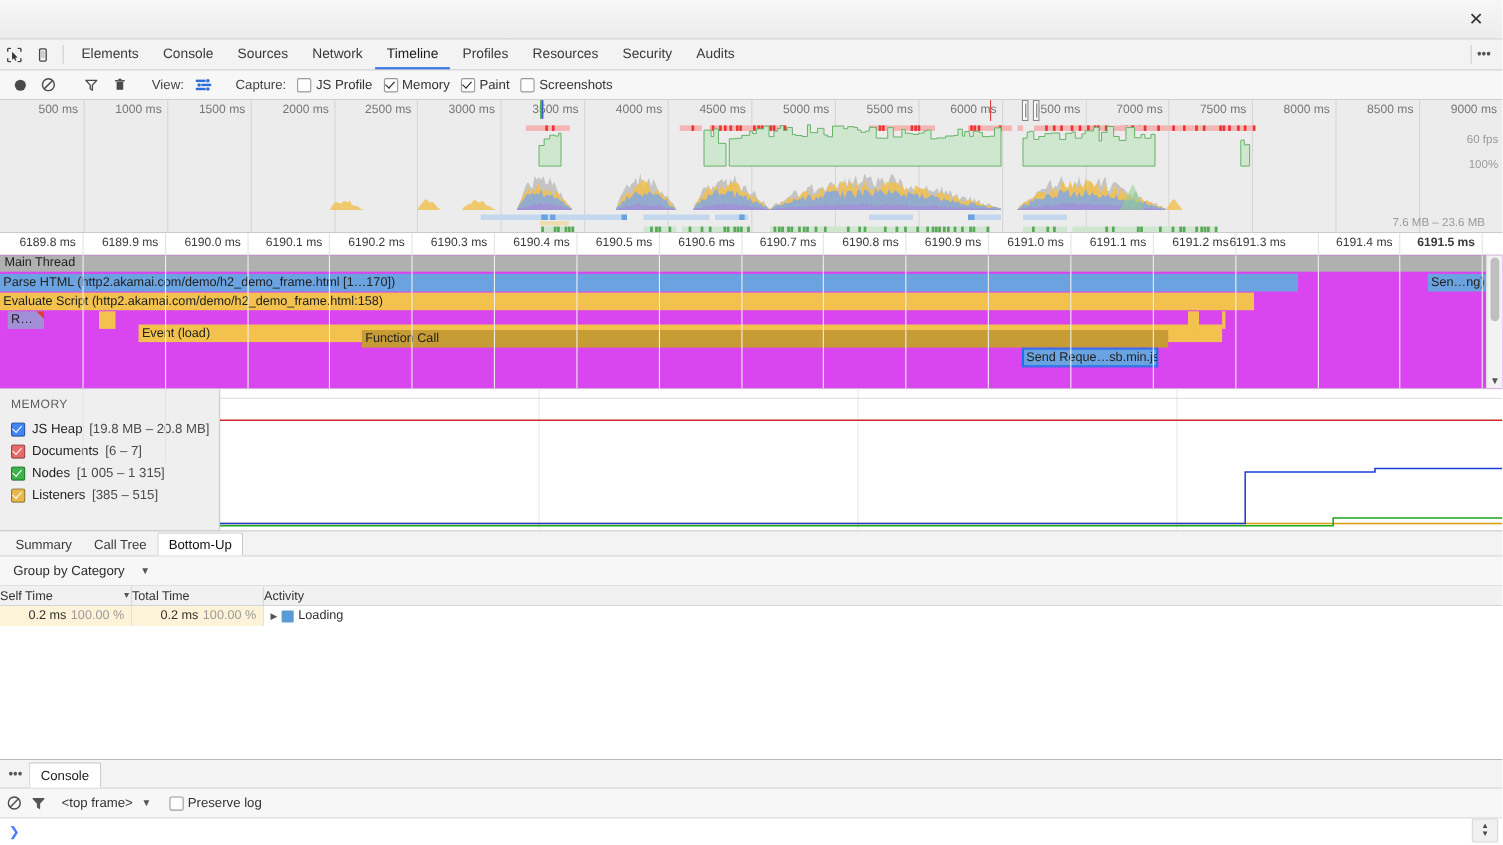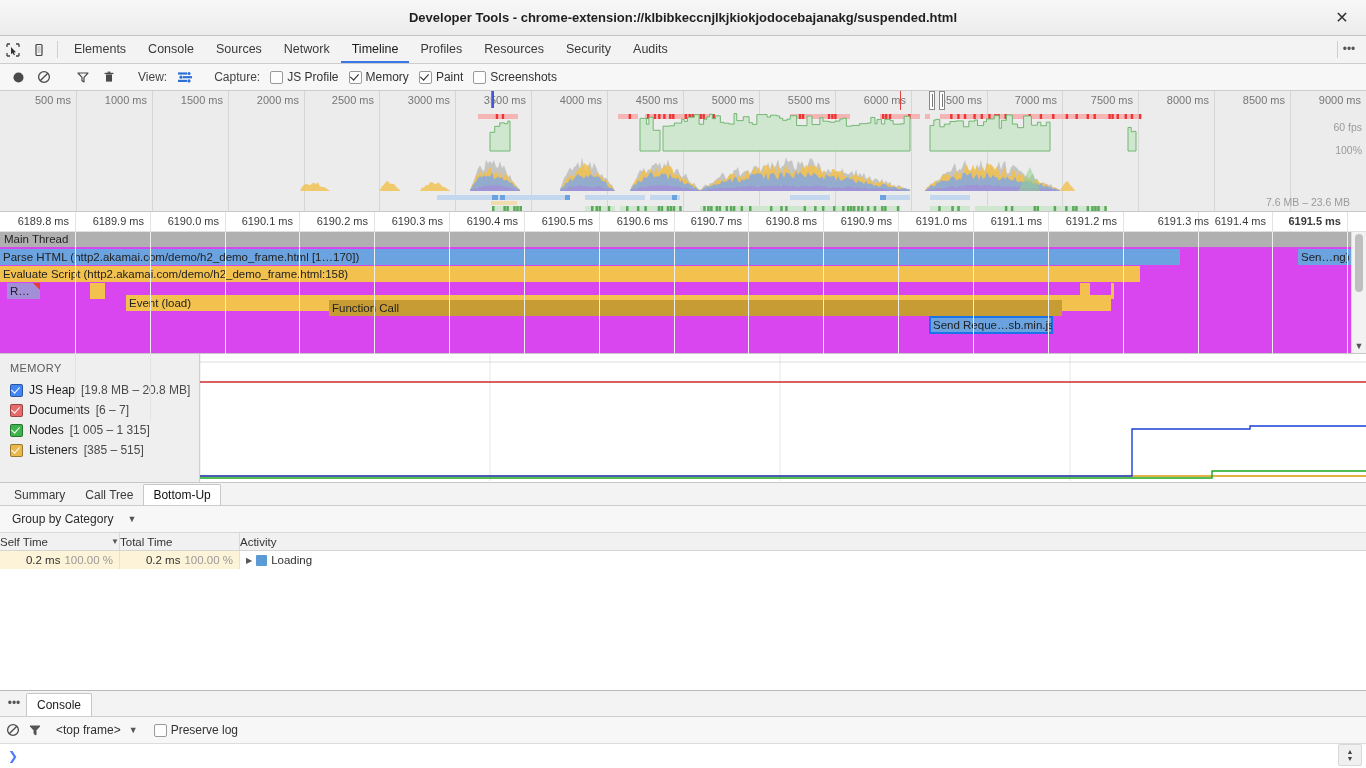--- a/index.html
+++ b/index.html
@@ -146,21 +146,20 @@
   .scrollnub{position:absolute;right:4px;bottom:2px;width:22px;height:20px;background:#f0f0f0;border:1px solid #d8d8d8;
     display:flex;flex-direction:column;align-items:center;justify-content:center;color:#444;font-size:7px;line-height:7px;border-radius:2px;}
   svg{display:block;}
 </style>
 </head>
 <body>
 
 <div class="win">
 
   <div class="titlebar">
-    <div class="title">Developer Tools - chrome-extension://klbibkeccnjlkjkiokjodocebajanakg/suspended.html</div>
     <div class="closebtn">✕</div>
   </div>
 
   <div class="tabstrip">
     <div class="tool-ico">
       <svg width="14" height="14" viewBox="0 0 14 14">
         <path d="M1 1h3M1 1v3M13 1h-3M13 1v3M1 13h3M1 13v-3M13 13h-3M13 13v-3" stroke="#444" stroke-width="1.3" fill="none"></path>
         <path d="M5 4l5 5.2-2.2.2 1.2 2.4-1.1.5-1.2-2.4-1.7 1.4z" fill="#333"></path>
       </svg>
     </div>
@@ -496,21 +495,21 @@
         <div class="dlabel" style="left: 823px;">6190.8 ms</div>
         <div class="dtick" style="left: 898px;"></div>
         <div class="dlabel" style="left: 898px;">6190.9 ms</div>
         <div class="dtick" style="left: 973px;"></div>
         <div class="dlabel" style="left: 973px;">6191.0 ms</div>
         <div class="dtick" style="left: 1048px;"></div>
         <div class="dlabel" style="left: 1048px;">6191.1 ms</div>
         <div class="dtick" style="left: 1123px;"></div>
         <div class="dlabel" style="left: 1123px;">6191.2 ms</div>
         <div class="dtick" style="left: 1198px;"></div>
-        <div class="dlabel" style="left: 1215px; padding-left: 48px;">6191.3 ms</div>
+        <div class="dlabel" style="left: 1175px; padding-left: 48px;">6191.3 ms</div>
         <div class="dtick" style="left: 1272px;"></div>
         <div class="dlabel" style="left: 1272px;">6191.4 ms</div>
         <div class="dtick" style="left: 1347px;"></div>
         <div class="dlabel" style="left: 1347px; font-weight: bold;">6191.5 ms</div>
       </div>
 
     <div class="flame" id="flame">
       <div class="grp" style="top:0">Main Thread</div>
       <div id="barlayer">
           <div class="bar" style="left: 0px; width: 1180px; top: 17px; background: rgb(107, 163, 224);">Parse HTML (http2.akamai.com/demo/h2_demo_frame.html [1…170])</div>

